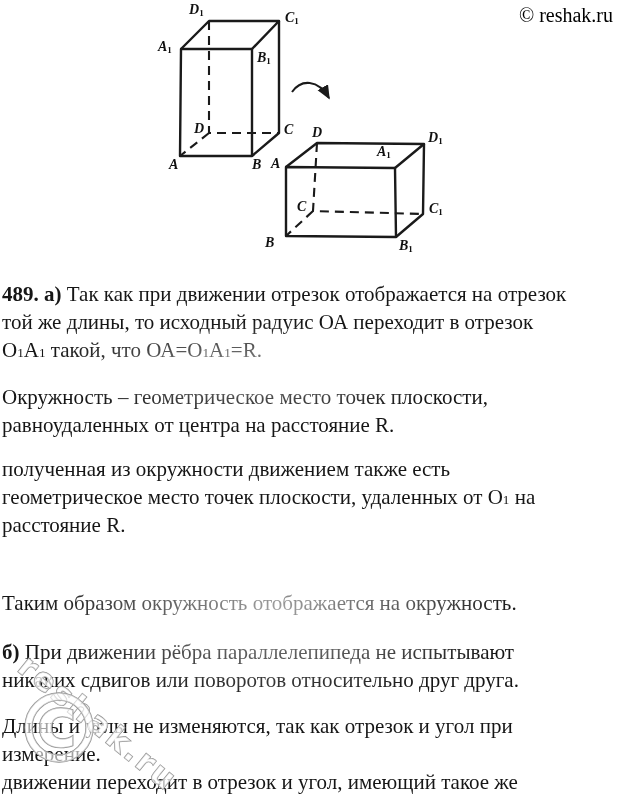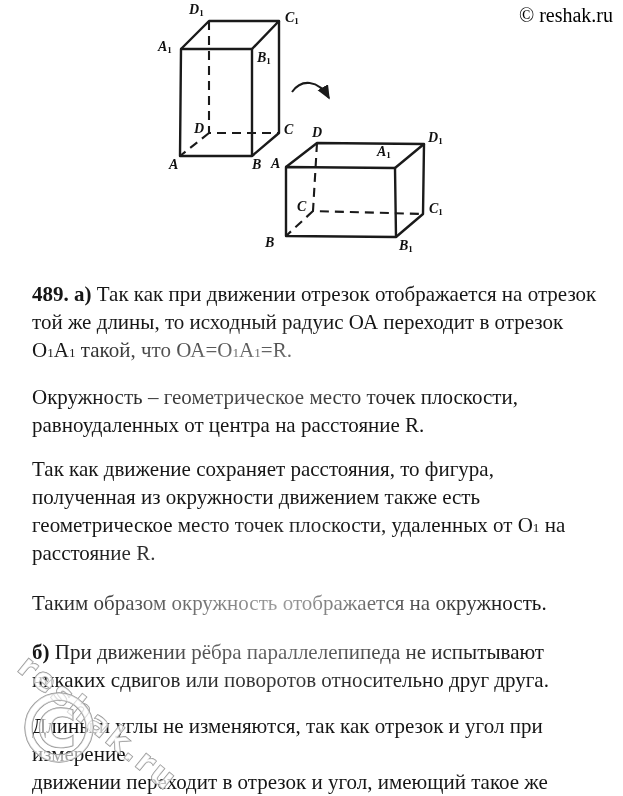--- a/index.html
+++ b/index.html
@@ -30,21 +30,21 @@
     white-space:nowrap;
   }
   .vlabel sub{font-size:9px;vertical-align:-18%;font-style:normal;}
 
   
   .para{
     position:absolute;left:2px;width:620px;
     font-size:21px;line-height:28px;color:#161616;
     margin:0;
   }
-  .para .ln{display:block;white-space:nowrap;margin-left:30px;}
+  .para .ln{display:block;white-space:nowrap;}
   .para b{font-weight:bold;}
   .para sub{font-size:63%;line-height:0;vertical-align:-14%;}
 
   
   .wash{position:absolute;pointer-events:none;}
   .wash1{
     left:0;top:300px;width:560px;height:140px;
     background:radial-gradient(ellipse 55% 50% at 45% 50%, rgba(255,255,255,0.55), rgba(255,255,255,0) 70%);
   }
   .wash2{
@@ -122,21 +122,20 @@
     <span class="ln">той же длины, то исходный радуис ОА переходит в отрезок</span>
     <span class="ln">О<sub>1</sub>А<sub>1</sub> такой, что ОА=О<sub>1</sub>А<sub>1</sub>=R.</span>
   </p>
 
   <p class="para" style="top:383px">
     <span class="ln">Окружность – геометрическое место точек плоскости,</span>
     <span class="ln">равноудаленных от центра на расстояние R.</span>
   </p>
 
   <p class="para" style="top:455px">
-    <span class="ln">Так как движение сохраняет расстояния, то фигура,</span>
     <span class="ln">полученная из окружности движением также есть</span>
     <span class="ln">геометрическое место точек плоскости, удаленных от О<sub>1</sub> на</span>
     <span class="ln">расстояние R.</span>
   </p>
 
   <p class="para" style="top:589px">
     <span class="ln">Таким образом окружность отображается на окружность.</span>
   </p>
 
   <p class="para" style="top:638px">

